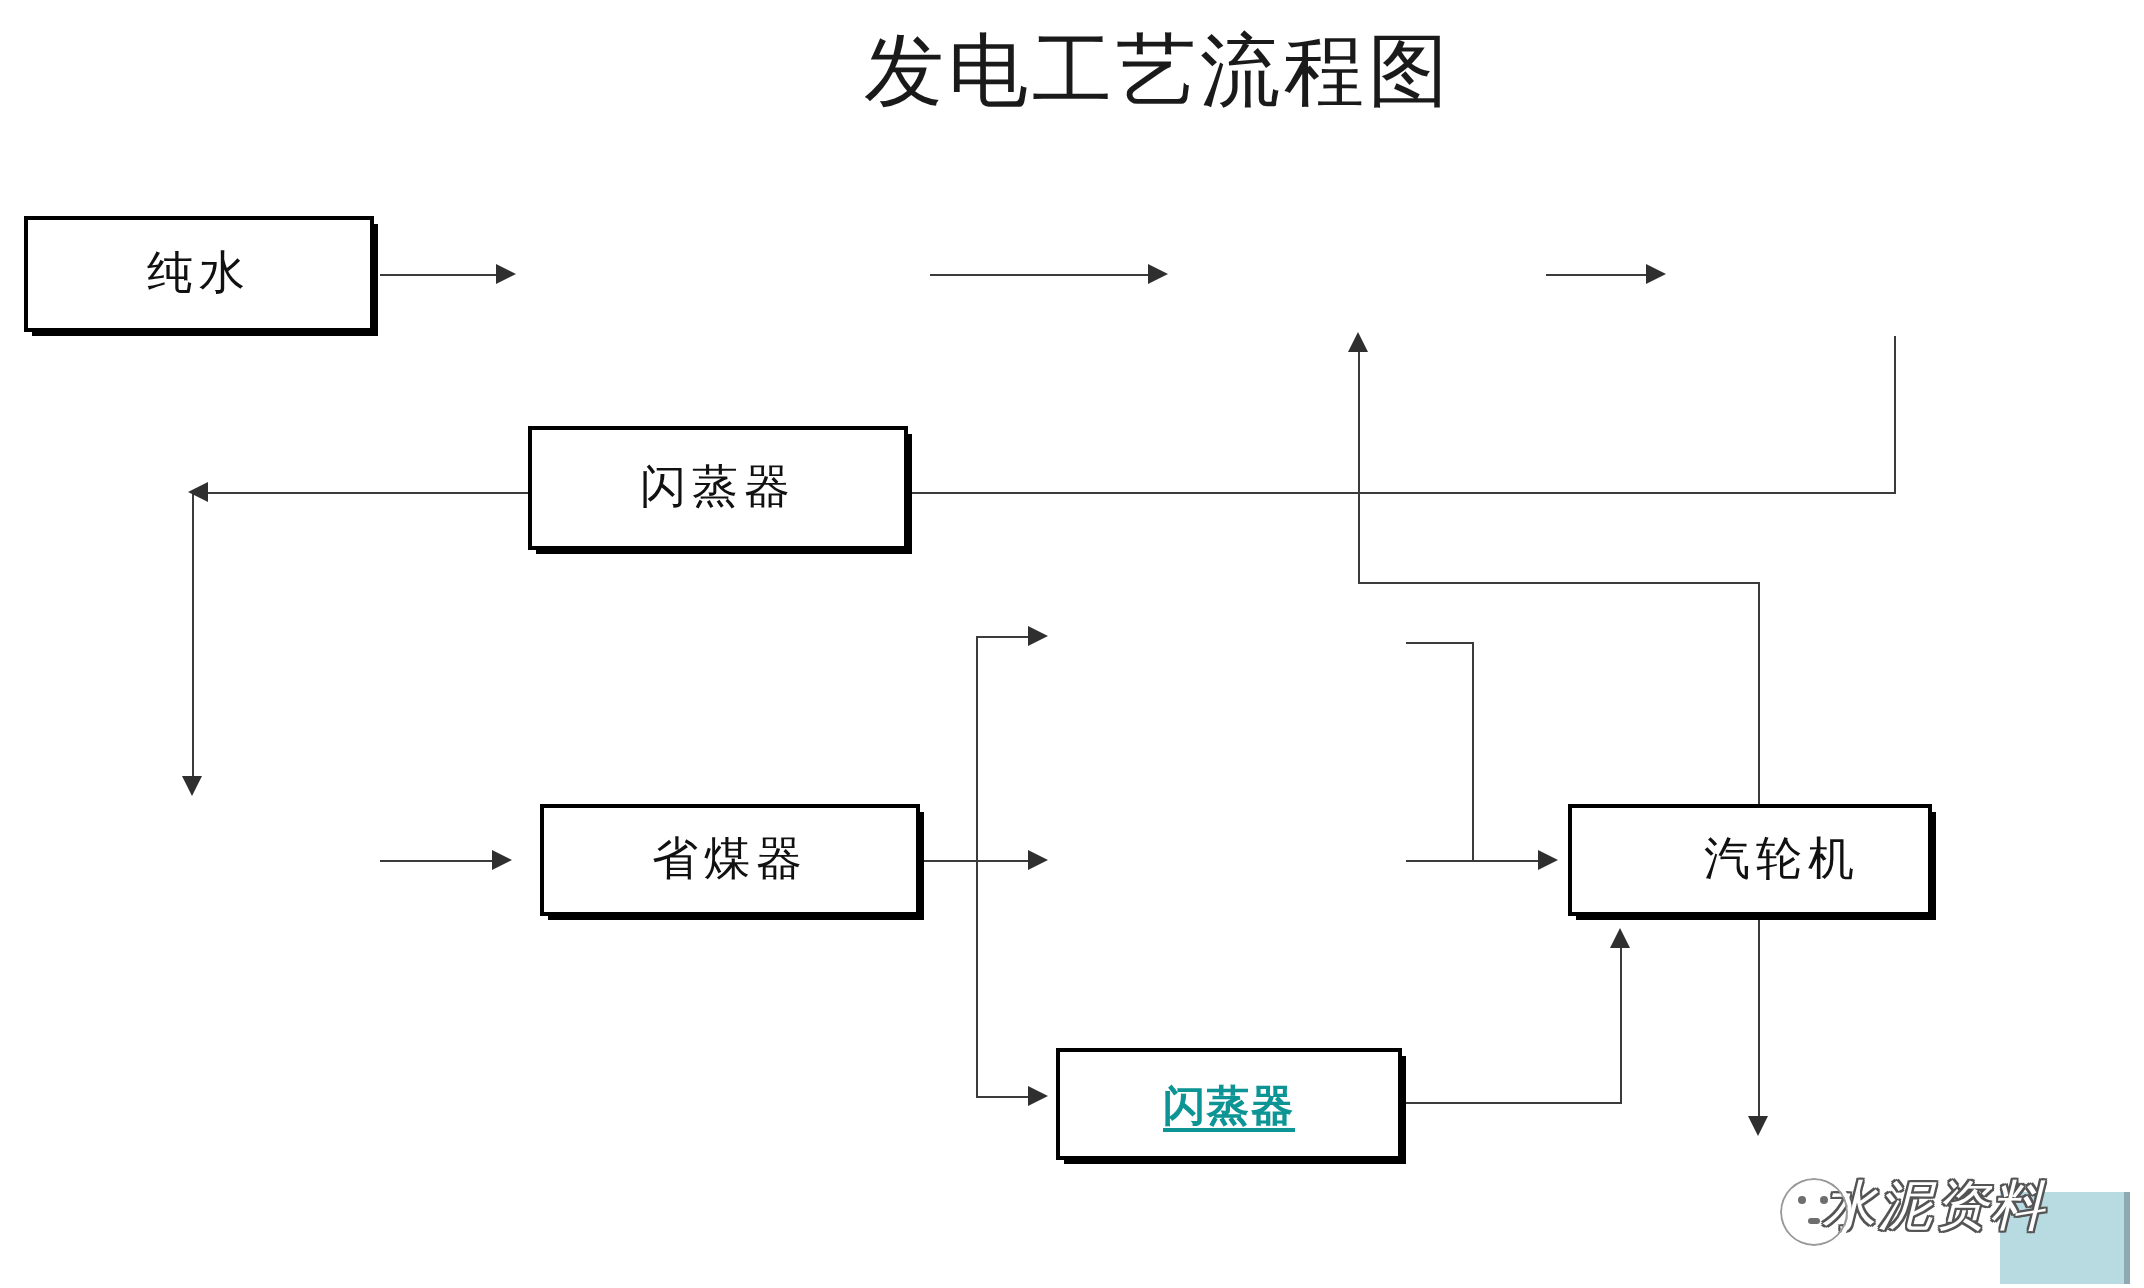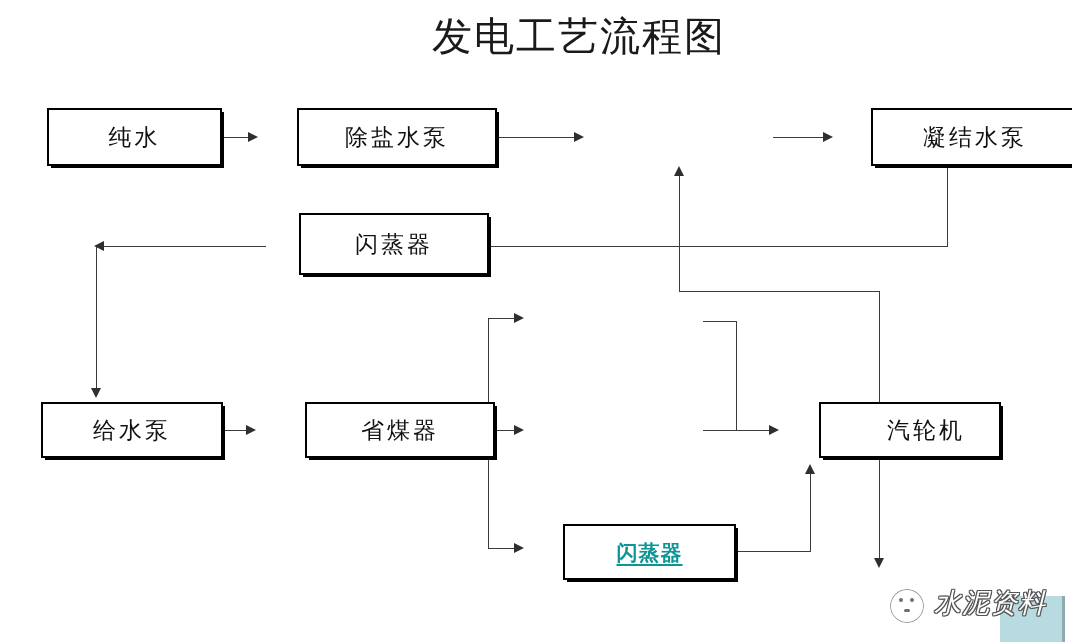--- a/index.html
+++ b/index.html
@@ -36,21 +36,20 @@
     position:absolute;
     box-sizing:border-box;
     background:#ffffff;
     border:2px solid #000000;
     
     box-shadow:3px 3px 0 -1px #000000;
     display:flex;
     align-items:center;
     justify-content:center;
     z-index:5;
-    margin-left:35px;
   }
   .node .label{
     font-family:"DejaVu Serif","Liberation Serif",serif;
     font-size:23px;
     line-height:1;
     color:#111111;
     letter-spacing:3px;
     white-space:nowrap;
   }
   .node.teal .label{
@@ -194,56 +193,47 @@
   <div class="seg v" style="left:679px; top:176px; height:116px;"></div>
   <div class="arrow up" style="left:674px; top:166px;"></div>
 
   <div class="seg v" style="left:879px; top:460px; height:100px;"></div>
   <div class="arrow down" style="left:874px; top:558px;"></div>
 
   <div class="node" style="left:12px;  top:108px; width:175px; height:58px;">
     <span class="label">纯水</span>
   </div>
 
-  <div class="node" style="left:262px; top:108px; width:200px; height:58px;">
-    <span class="label">除盐水泵</span>
-  </div>
-
-
-  <div class="node" style="left:836px; top:108px; width:208px; height:58px;">
-    <span class="label">凝结水泵</span>
-  </div>
+
+
 
   <div class="node" style="left:264px; top:213px; width:190px; height:62px;">
     <span class="label">闪蒸器</span>
   </div>
 
 
 
   <div class="node teal" style="left:528px; top:524px; width:173px; height:56px;">
     <span class="label">闪蒸器</span>
   </div>
 
-  <div class="node" style="left:6px;   top:402px; width:182px; height:56px;">
-    <span class="label">给水泵</span>
-  </div>
 
   <div class="node" style="left:270px; top:402px; width:190px; height:56px;justify-content:center;">
     <span class="label">省煤器</span>
   </div>
 
   <div class="node" style="left:784px; top:402px; width:182px; height:56px;padding-left:32px;">
     <span class="label">汽轮机</span>
   </div>
 
 
   <div id="wm-swatch" style="left:1000px; top:596px; width:62px; height:46px;"></div>
 
   <div id="watermark" style="left:888px; top:585px;">
     <div id="wm-badge">
       <span class="dot" style="left:9px;  top:9px;"></span>
       <span class="dot" style="left:20px; top:9px;"></span>
       <span class="dot" style="left:14px; top:20px; width:6px; height:3px; border-radius:2px;"></span>
     </div>
-    <span class="wm-text" style="margin-left:46px;">水泥资料</span>
+    <span class="wm-text" style="margin-left:23px;">水泥资料</span>
   </div>
 
 </div>
 
 </body></html>

